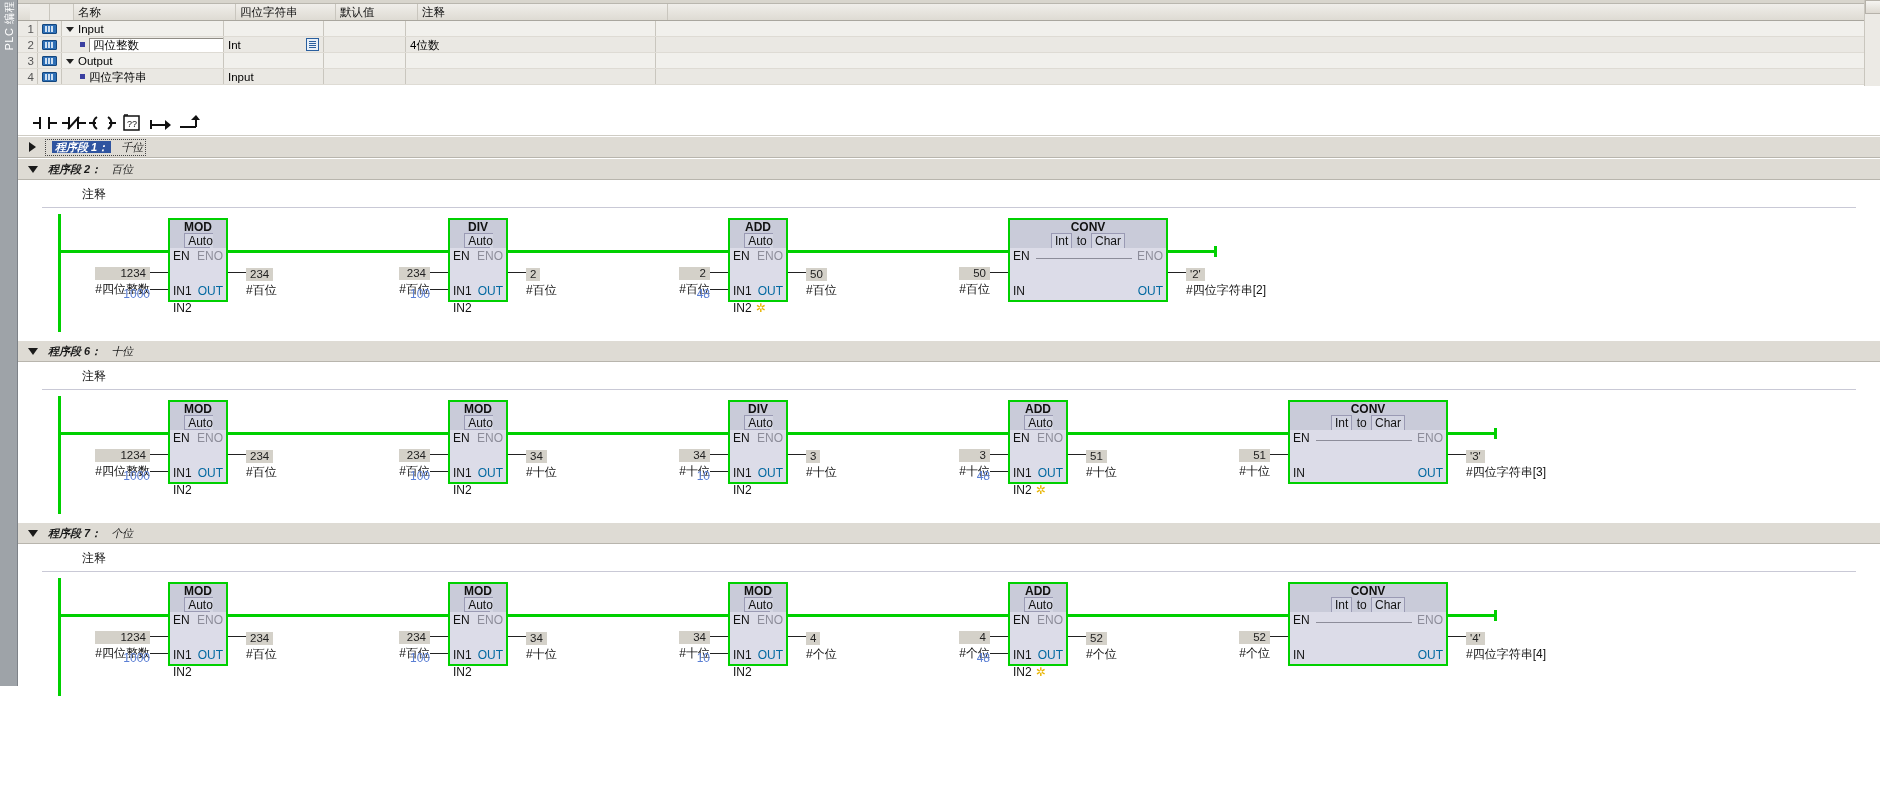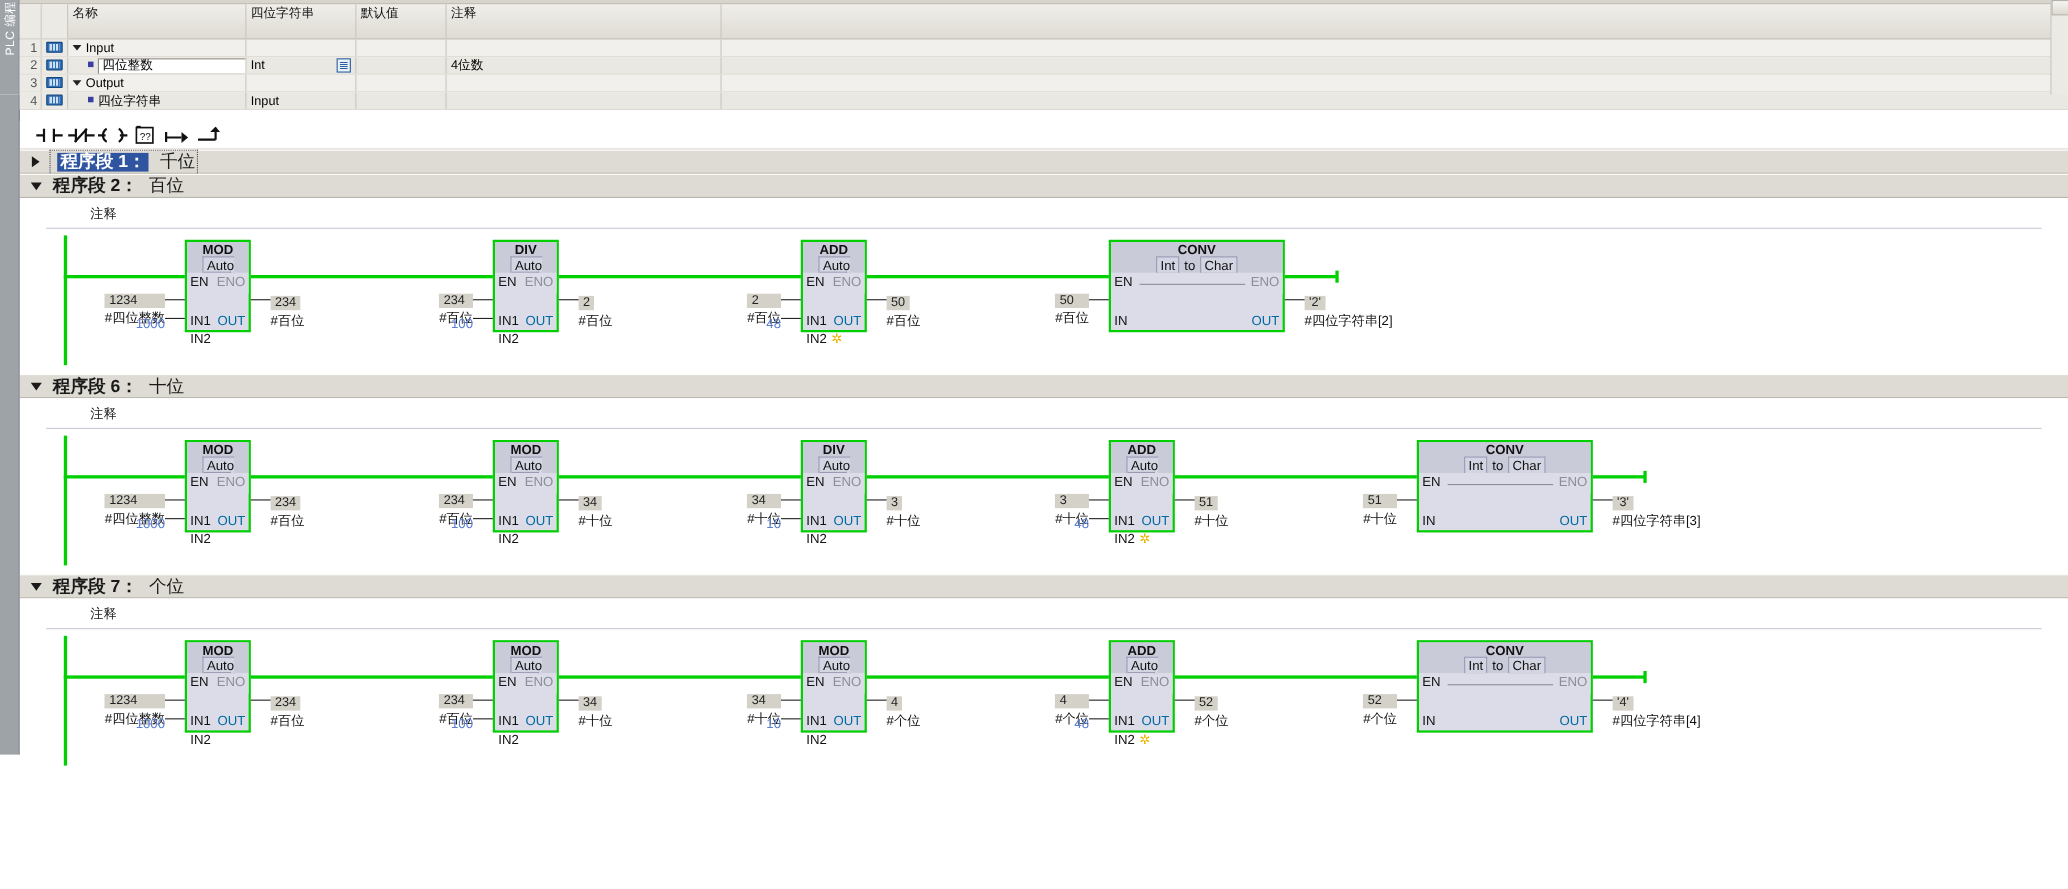--- a/index.html
+++ b/index.html
@@ -39,21 +39,21 @@
   }
   .iface-topstrip {
     position: absolute; left: 0; top: 0; width: 100%; height: 4px;
     background: #d8d5cd; border-bottom: 1px solid #b9b6ae;
   }
   .itbl { position: absolute; left: 0; top: 4px; width: 100%; }
   .irow { display: flex; height: 16px; align-items: stretch; font-size: 11.5px; }
   .ihead {
     background: linear-gradient(#f0eeea,#dedbd3);
     border-bottom: 1px solid #a9a69e;
-    height: 32px; color: #111; font-weight: normal;
+    height: 17px; color: #111; font-weight: normal; padding-left: 12px;
   }
   .icell { border-right: 1px solid #c9c6be; padding: 1px 4px; overflow: hidden;
            white-space: nowrap; line-height: 15px; }
   .c-num    { width: 20px; text-align: right; padding-right: 3px; color: #555;
               background: #eceae5; border-right: 1px solid #c9c6be; }
   .c-ico    { width: 24px; text-align: center; background: #eceae5; }
   .c-name   { width: 162px; }
   .c-type   { width: 100px; }
   .c-def    { width: 82px; }
   .c-com    { width: 250px; }
@@ -108,21 +108,21 @@
   }
 
   
   .code {
     position:absolute; left:18px; top:136px; width:1862px; height:655px;
     background:#ffffff; overflow:hidden;
   }
   .netbar {
     position:relative; height:22px; background:#dedbd4;
     border-top:1px solid #ffffff; border-bottom:1px solid #b8b5ad;
-    display:flex; align-items:center; padding-left:6px; font-size:16px;
+    display:flex; align-items:center; padding-left:6px; font-size:11px;font-style:italic;
   }
   .netbar.sel .nettitle { background:#2f54a0; color:#fff; padding:0 3px; }
   .netbar.sel .netwrap { outline:1px dotted #444; padding:0 2px 0 6px; }
   .arrow-r { width:0;height:0;border-top:5px solid transparent;
              border-bottom:5px solid transparent;border-left:7px solid #1a1a1a;
              margin-right:10px; margin-left:5px;}
   .arrow-d { width:0;height:0;border-left:5px solid transparent;
              border-right:5px solid transparent;border-top:7px solid #1a1a1a;
              margin-right:10px; margin-left:4px;}
   .nettitle { font-weight:bold; color:#1a1a1a; }
@@ -155,21 +155,21 @@
     position:relative; height:19px; background:#dcdce8; font-size:12px;
   }
   .bx-en  { position:absolute; left:3px; top:1px; color:#111; }
   .bx-eno { position:absolute; right:3px; top:1px; color:#8d8d9a; }
   .bx-enline{ position:absolute; left:26px; right:34px; top:10px; height:1px;
               background:#8d8d9a; }
   .bx-body { position:relative; background:#dcdce8; }
   .pinL { position:absolute; left:3px; font-size:12px; color:#111; }
   .pinR { position:absolute; right:3px; font-size:12px; color:#0369a1; }
   .opL {
-    position:absolute; text-align:left; font-size:12px; white-space:nowrap;
+    position:absolute; text-align:right; font-size:12px; white-space:nowrap;
     color:#111;
   }
   .opR {
     position:absolute; text-align:left; font-size:12px; white-space:nowrap;
     color:#111;
   }
   .mval {
     display:block; background:#d4d1c9; color:#222; font-size:11.5px;
     padding:0 4px; line-height:13px; margin-bottom:1px;
   }

